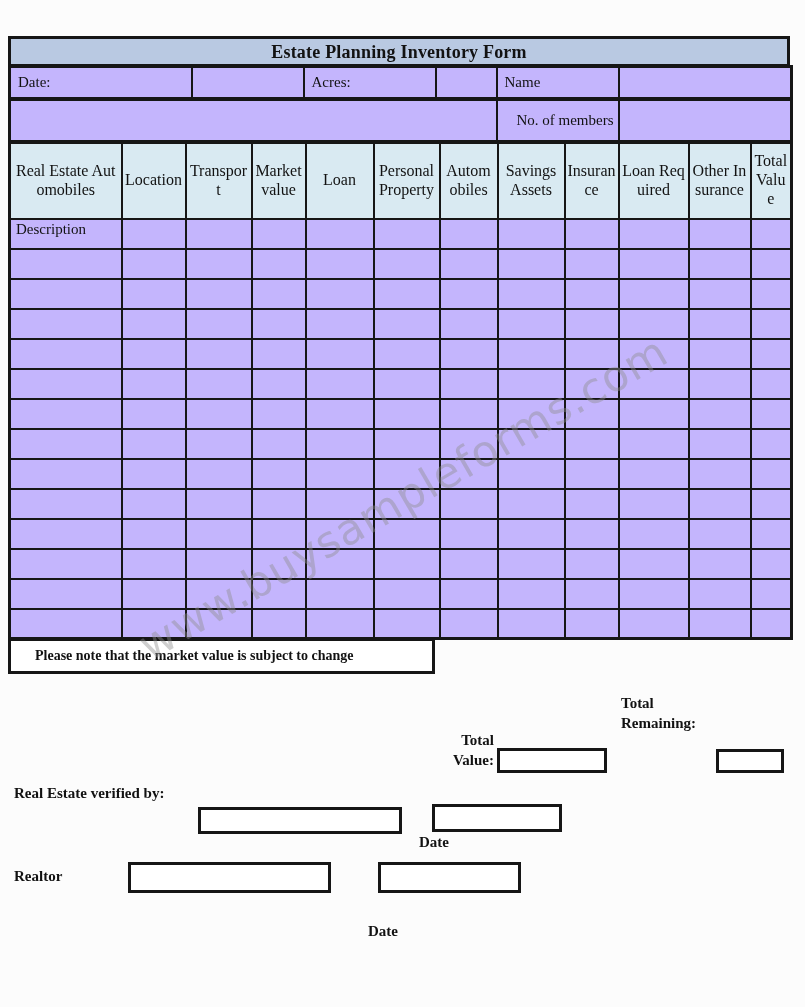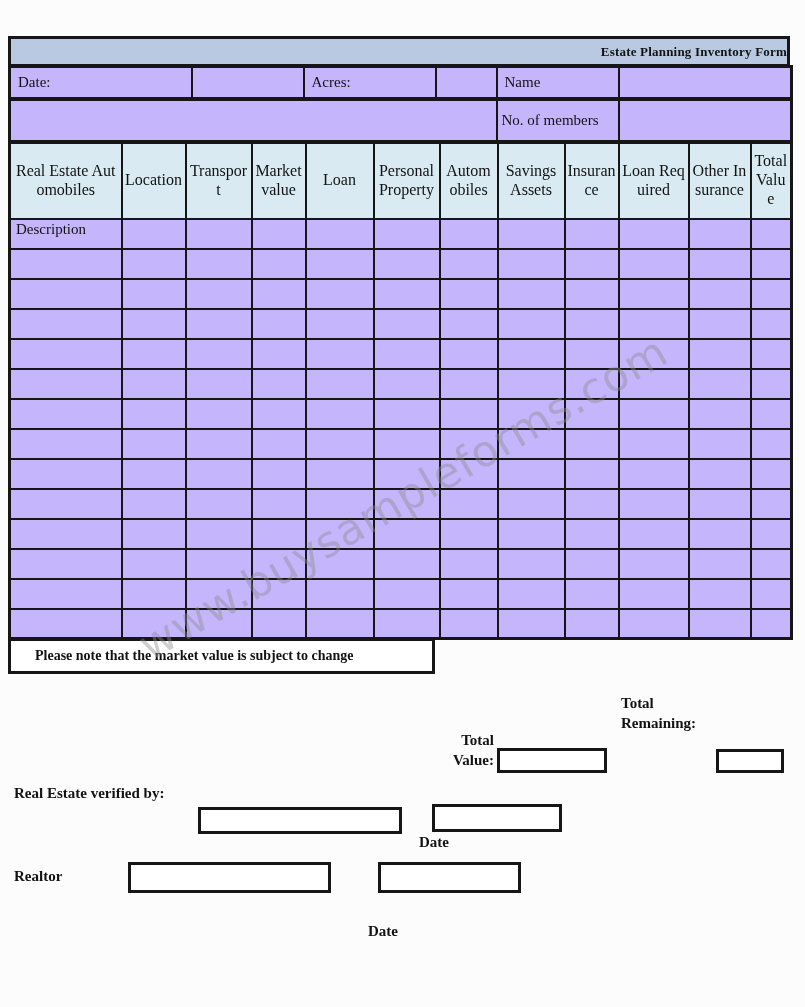--- a/index.html
+++ b/index.html
@@ -8,32 +8,32 @@
     position:relative; width:805px; height:1007px;
     background:#fcfcfc; overflow:hidden;
     font-family:"Liberation Serif", serif; color:#121212;
   }
   .formwrap { position:absolute; left:8px; top:36px; width:782px; }
 
   .titlebar {
     box-sizing:border-box; width:782px; height:31px;
     border:3px solid #161616;
     background:var(--title-bg, #b9c9e2);
-    text-align:right; font-weight:bold; font-size:13px;
+    text-align:center; font-weight:bold; font-size:18px;
     line-height:26px; letter-spacing:.2px;
   }
 
   table { border-collapse:collapse; table-layout:fixed; width:782px; margin-top:-2px; background:#c4b5fd; }
   table, td, th { border:2px solid #161616; }
   table { border-width:3px; }
   td, th { box-sizing:border-box; overflow:hidden; }
 
   .t-info td { height:32px; font-size:15px; padding:2px 7px; vertical-align:middle; }
   .t-info2 td { height:42px; font-size:15px; vertical-align:middle; }
-  .members-cell { text-align:left; line-height:1.3; padding:1px 4px; }
+  .members-cell { text-align:right; line-height:1.3; padding:1px 4px; }
 
   .t-main th {
     background:var(--header-bg, #d9eaf2);
     font-weight:normal; font-size:16px; line-height:1.18;
     text-align:center; vertical-align:middle;
     padding:2px 2px; word-break:break-all; height:76px;
   }
   .t-main td { height:30px; font-size:15px; vertical-align:top; padding:1px 5px; }
 
   .noterow {

